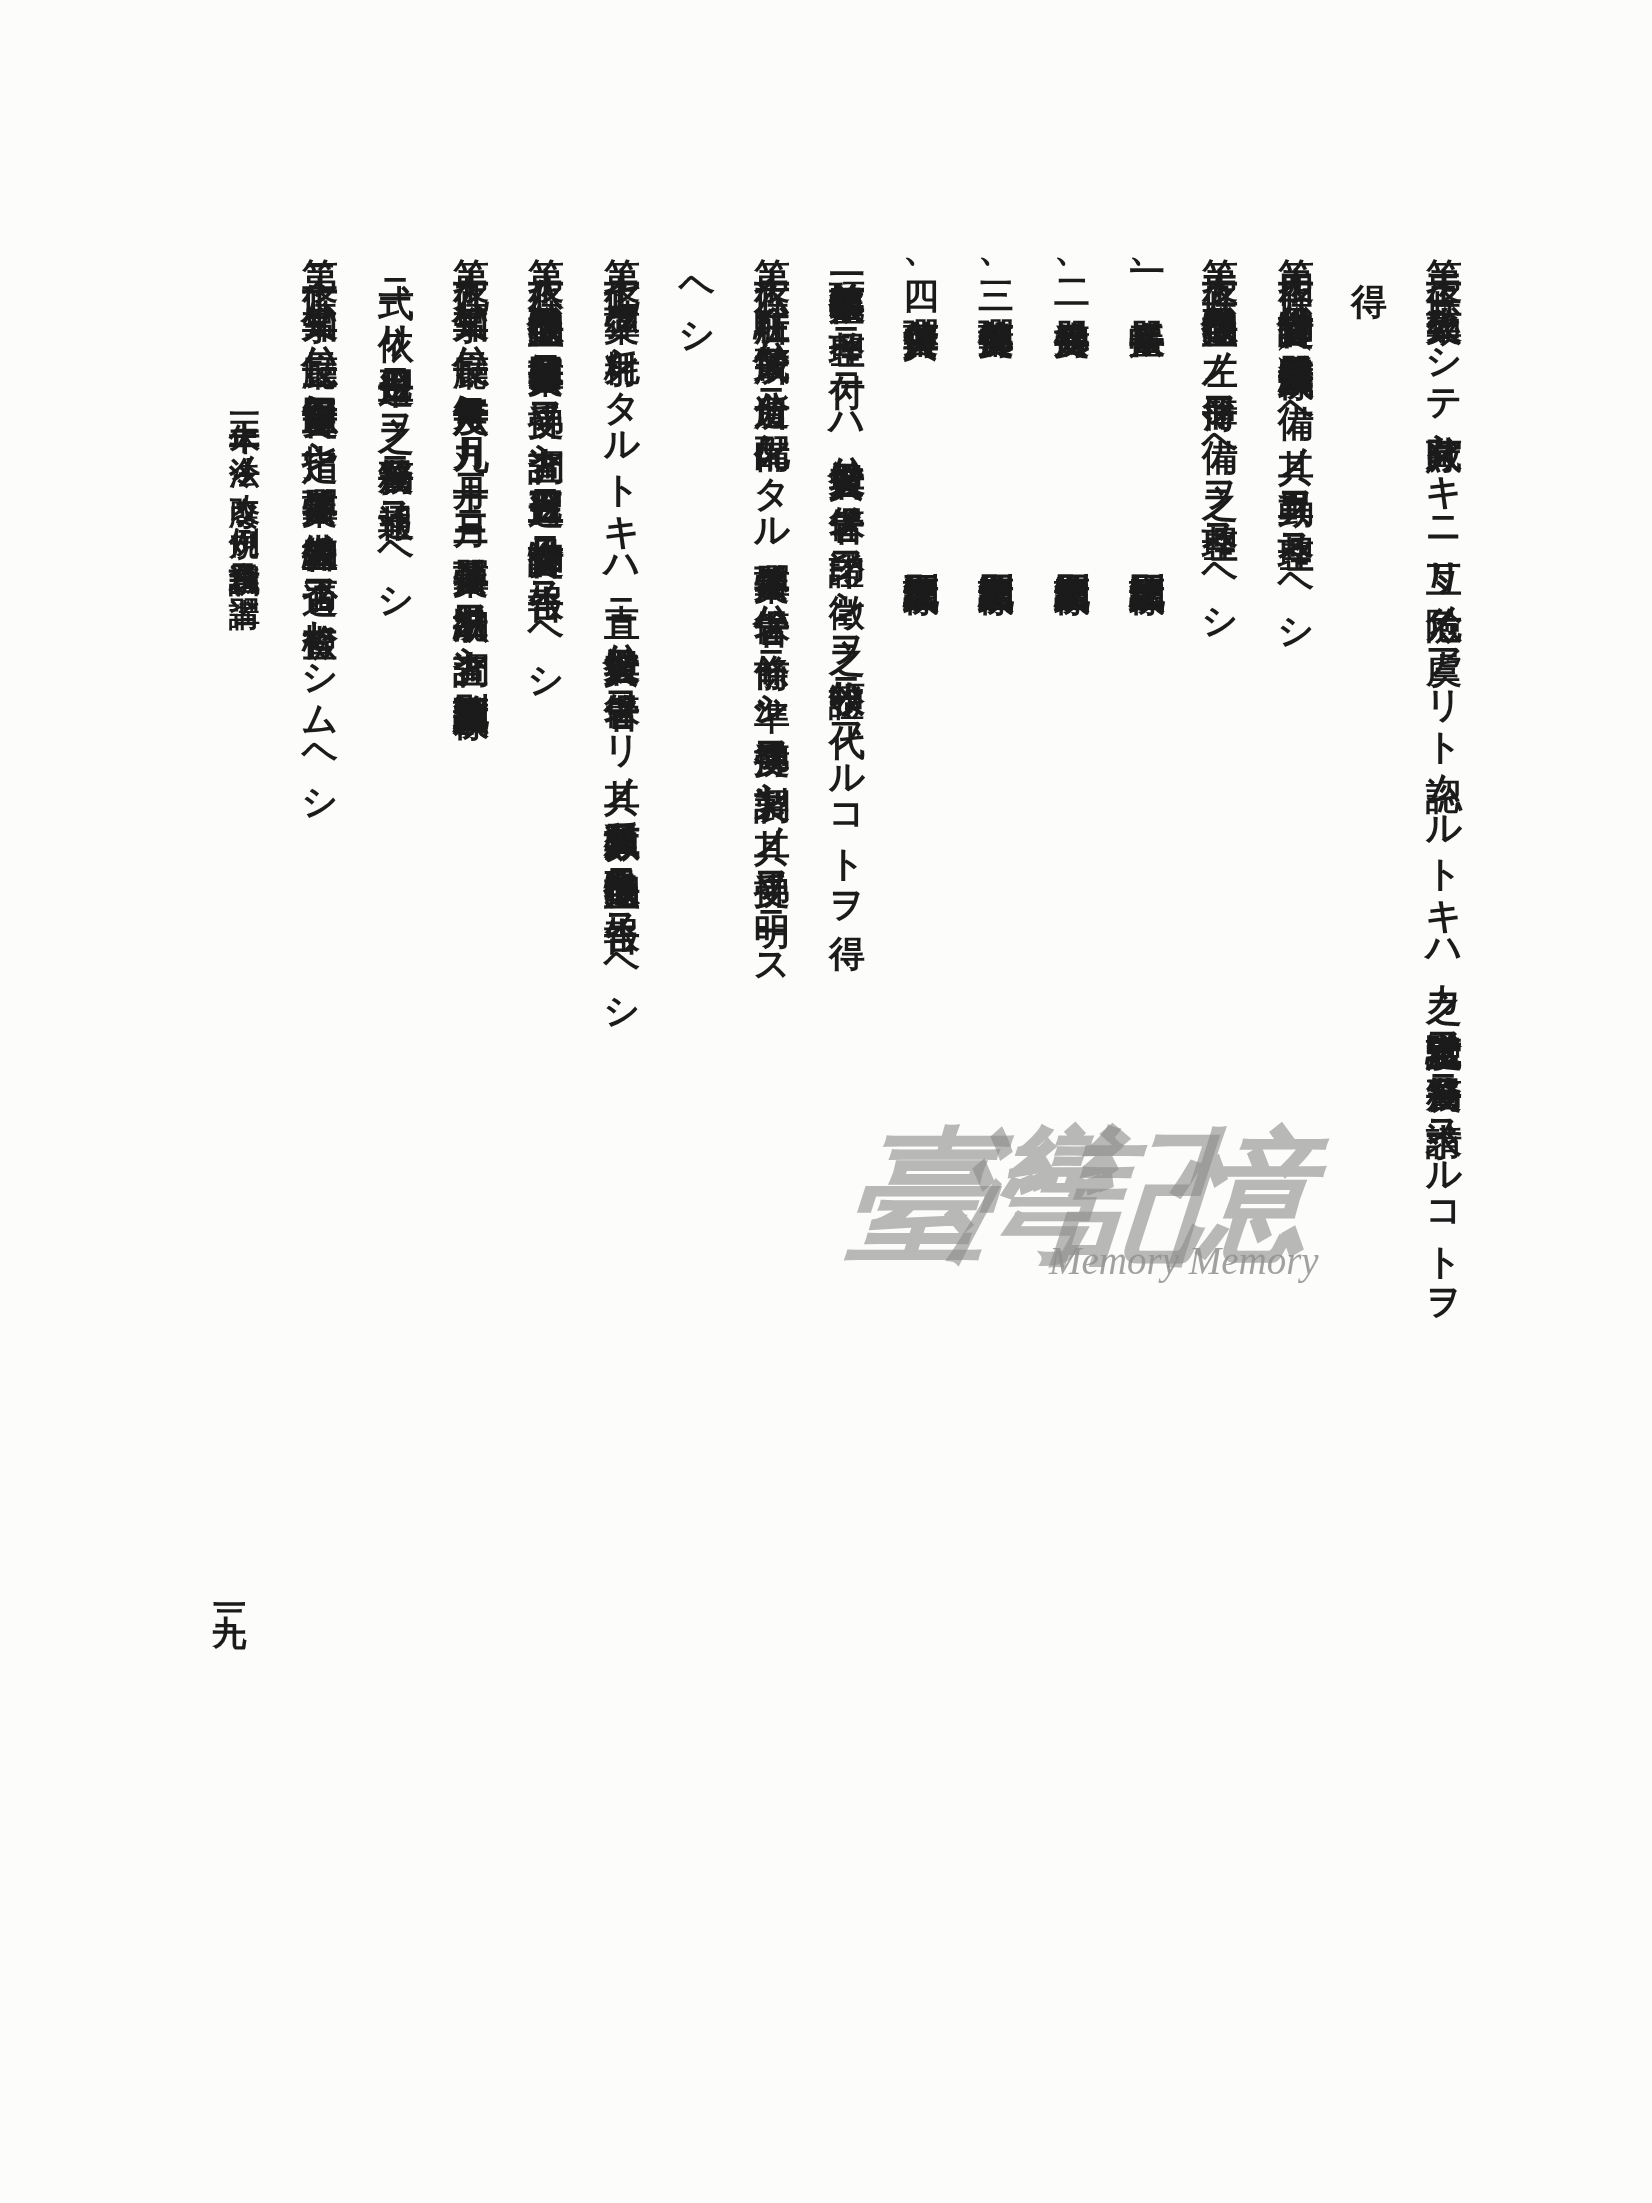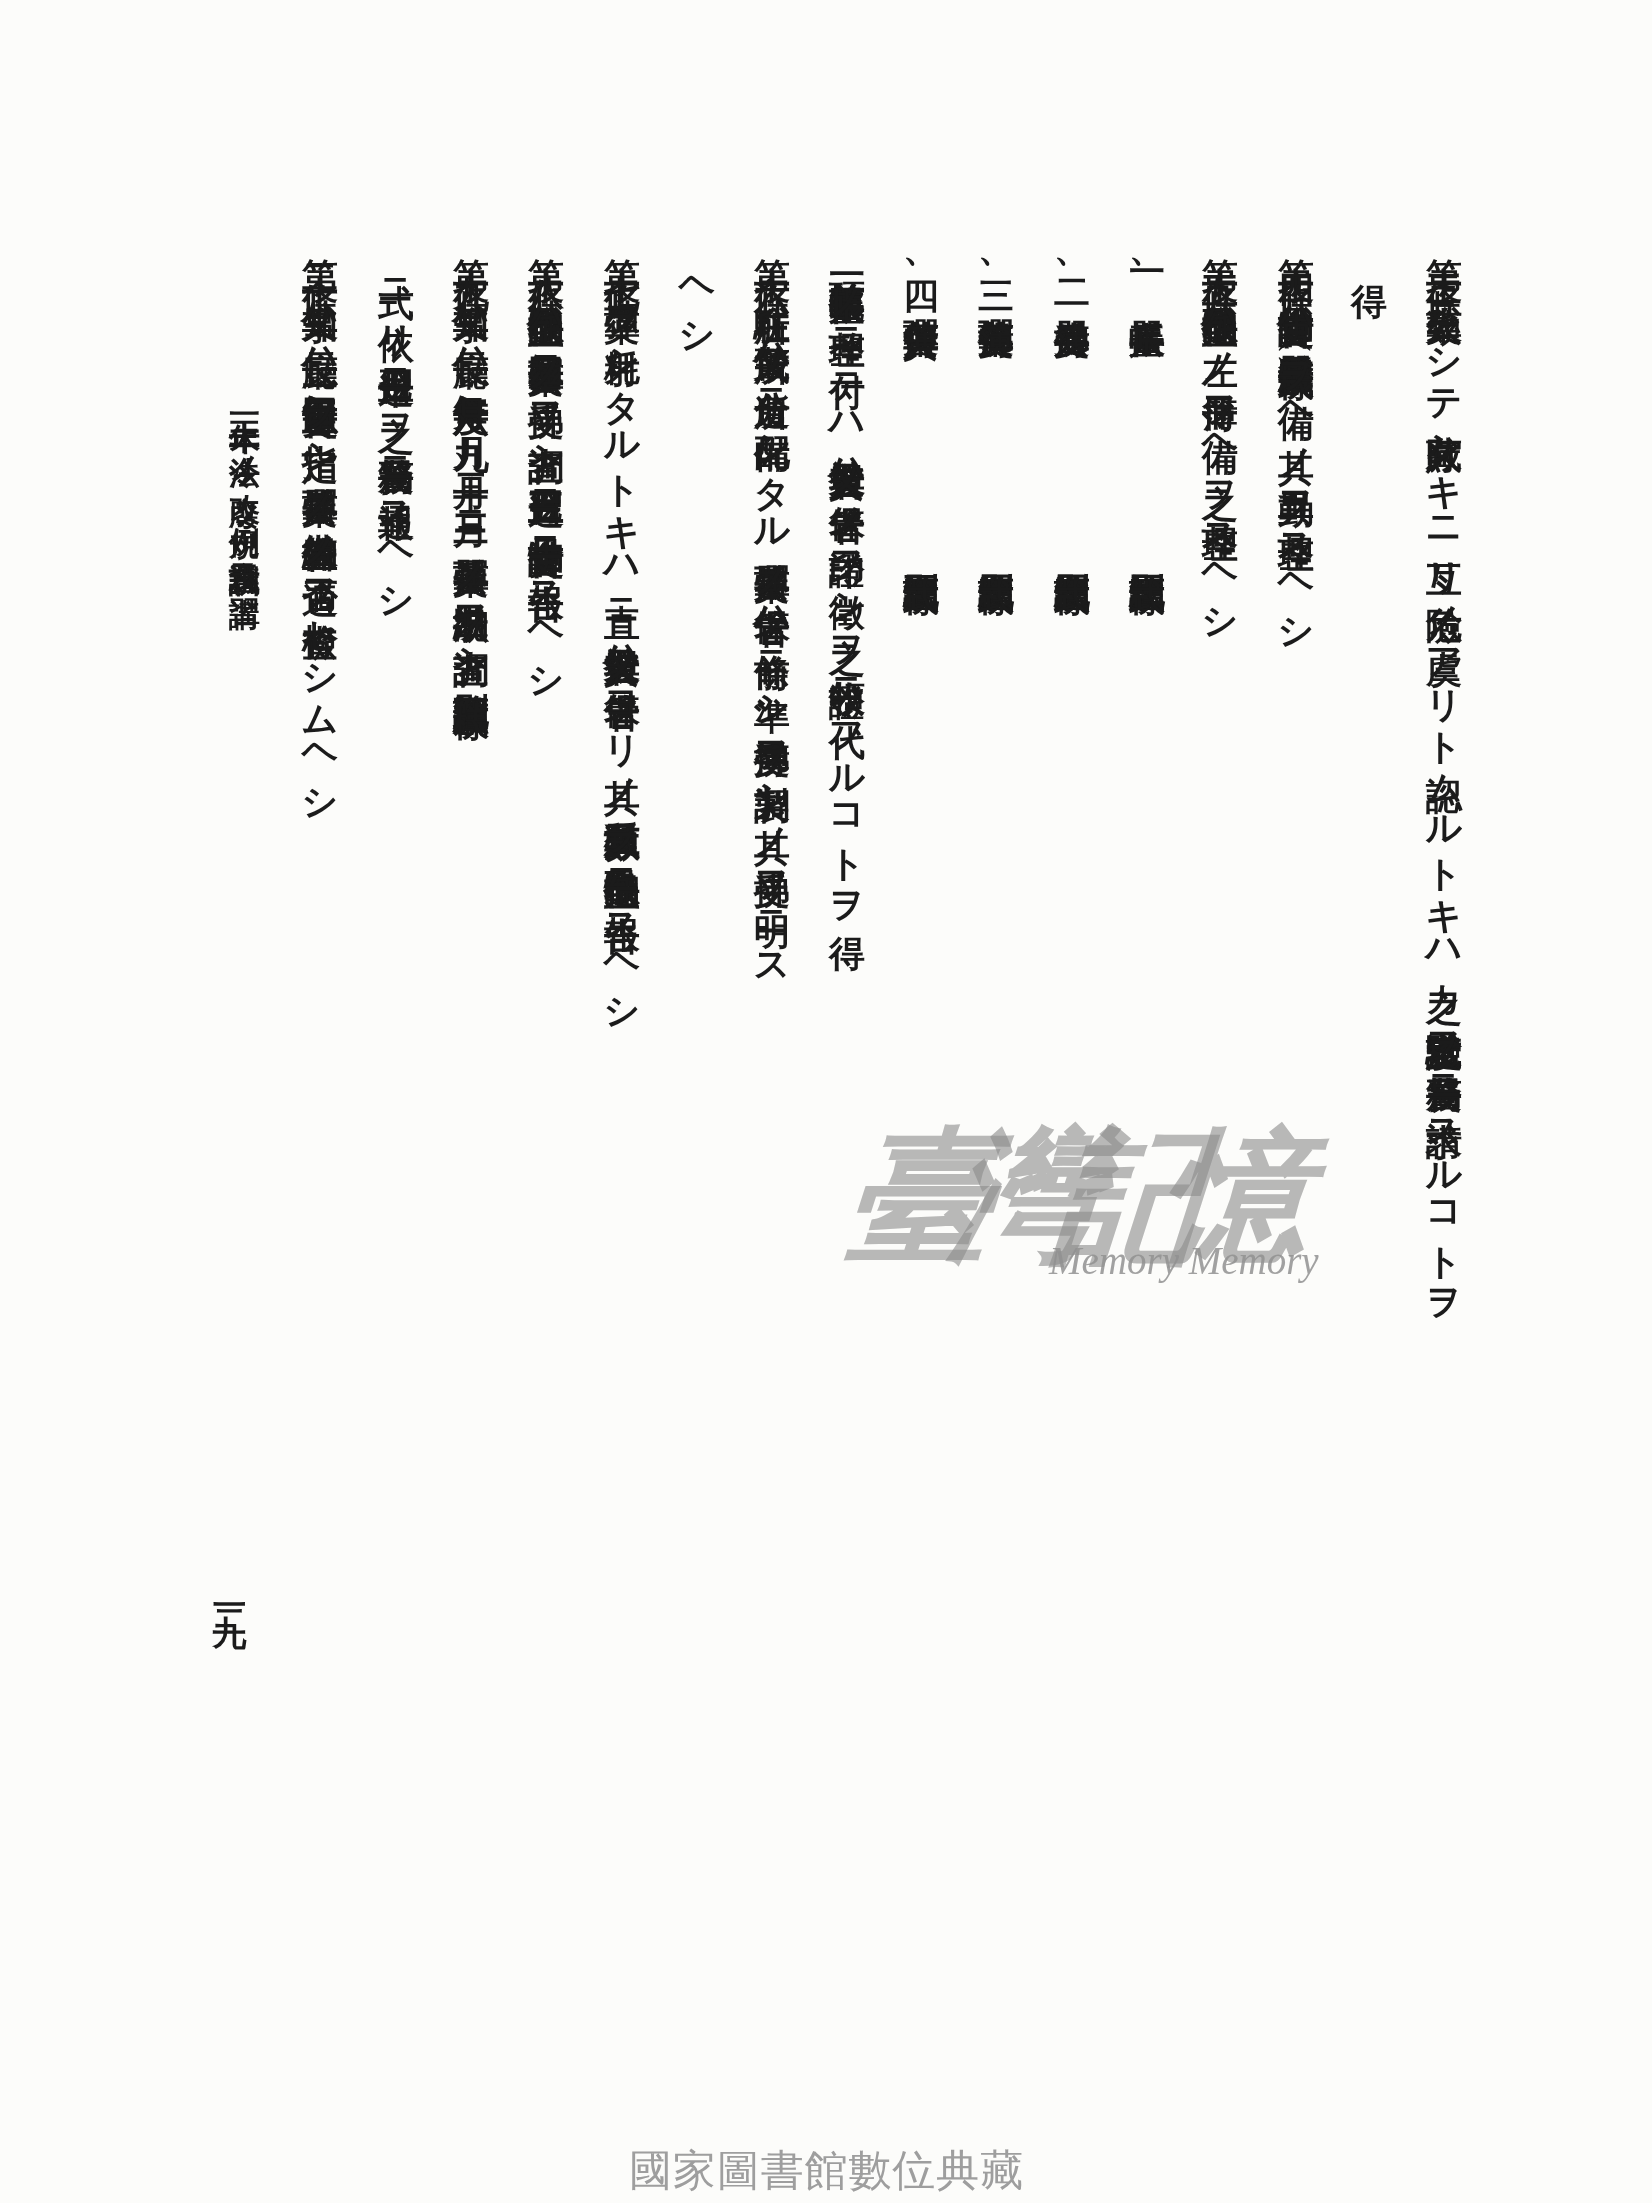--- a/index.html
+++ b/index.html
@@ -152,16 +152,15 @@
   <div class="vcol p-a20">
     <span class="art-head">第二十條</span><span>知事又ハ廳長ハ毎年一回以上官吏ヲ指定シ兵器彈藥ノ出納並保管ノ適否ヲ檢査セシムヘシ</span>
   </div>
 
   <div class="vcol p-note">大正十一年　法令ノ改廢　例規　會議及訓示　講習</div>
   <div class="vcol p-pgnum">二一九</div>
 
   <div class="wm-cjk">臺灣記憶</div>
   <div class="wm-latin">Memory Memory</div>
 
-  <div class="footer">國家圖書館數位典藏</div>
 
 </div>
 
 
 </body></html>

